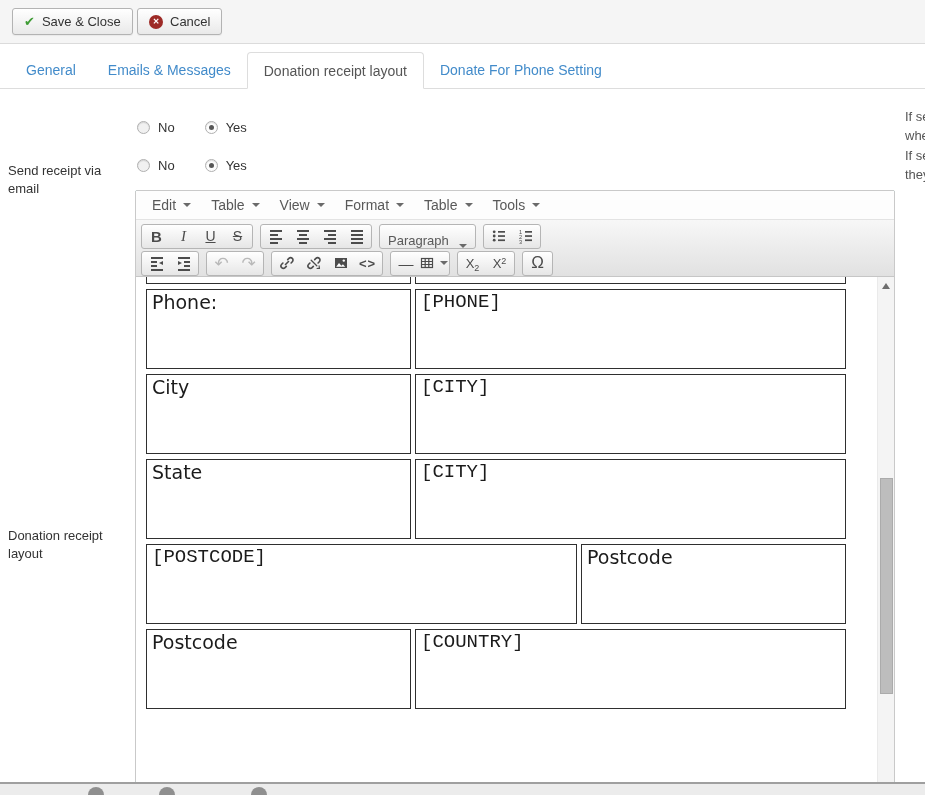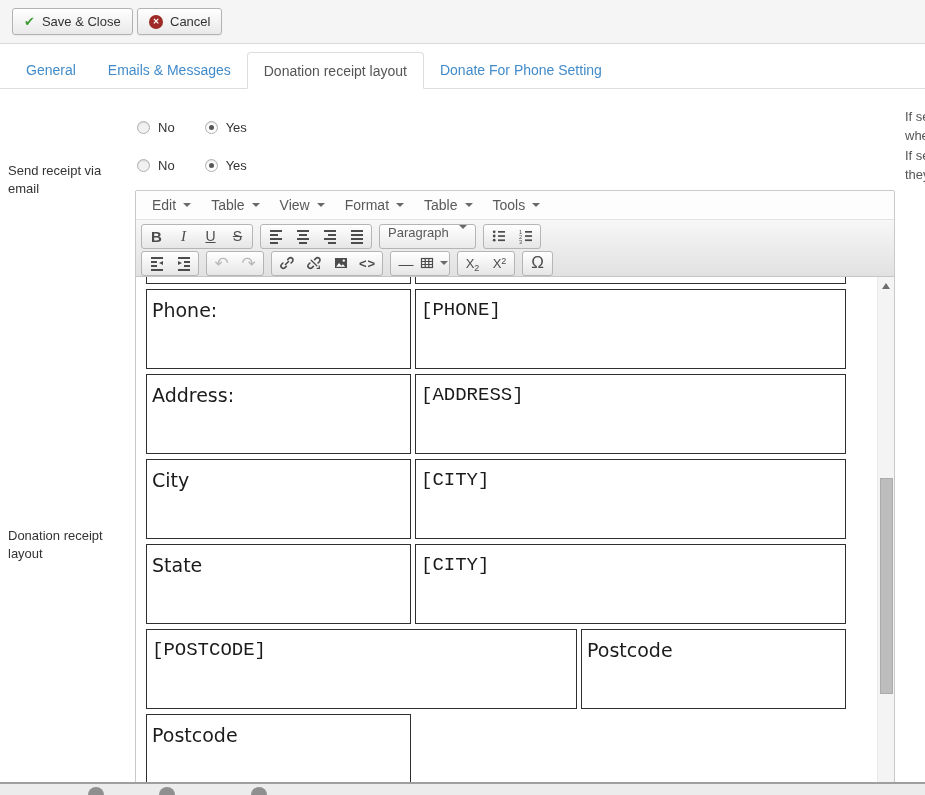--- a/index.html
+++ b/index.html
@@ -94,40 +94,40 @@
   .tb-btn {
     min-width: 27px; height: 23px; display: flex; align-items: center; justify-content: center;
     font-size: 14px; color: #4c4c4c; cursor: pointer;
   }
   .tb-btn.bold { font-weight: bold; font-size: 15px; }
   .tb-btn.italic { font-style: italic; font-family: "Liberation Serif", serif; font-size: 15px; }
   .tb-btn.underline { text-decoration: underline; }
   .tb-btn.strike { text-decoration: line-through; }
   .tb-btn.is-disabled { color: #b9b9b9; }
   .tb-select {
-    display: flex; align-items: flex-start; justify-content: space-between;
+    display: flex; align-items: flex-end; justify-content: space-between;
     width: 97px; height: 25px; padding: 0 8px; margin-right: 7px;
     border: 1px solid #b5b5b5; border-radius: 3px;
     background: linear-gradient(#ffffff, #eaeaea);
     font-size: 13px; color: #595959; cursor: pointer;
   }
   .glyph-sub, .glyph-sup { display: inline-flex; align-items: baseline; font-size: 13px; }
   .glyph-sub .small { font-size: 9px; transform: translateY(3px); }
   .glyph-sup .small { font-size: 9px; transform: translateY(-4px); }
   .omega { font-size: 17px; }
   .hr-glyph { font-size: 15px; letter-spacing: -1px; }
   .code-glyph { font-size: 13px; letter-spacing: 1px; font-weight: bold; }
   .undo-glyph { font-size: 17px; }
 
   
   .content { position: relative; height: 505px; background: #fff; overflow: hidden; }
   .rows { position: absolute; left: 10px; top: -73px; width: 700px; display: flex; flex-direction: column; gap: 5px; }
   .trow { display: flex; gap: 4px; height: 80px; flex: none; }
   .tcell {
-    border: 1px solid #2f2f2f; padding: 9px 5px;
+    border: 1px solid #2f2f2f; padding: 1px 5px;
     font-family: "DejaVu Sans", sans-serif; font-size: 19px; color: #1b1b1b;
     background: #fff; overflow: hidden;
   }
   .tcell.c1 { width: 265px; }
   .tcell.c2 { flex: 1; font-family: Liberation Mono, monospace; }
 
   .scrollbar { position: absolute; right: 0; top: 0; width: 17px; height: 100%; background: #f4f4f4; border-left: 1px solid #eaeaea; }
   .scroll-up {
     position: absolute; top: 6px; left: 4px; width: 0; height: 0;
     border-left: 4.5px solid transparent; border-right: 4.5px solid transparent; border-bottom: 6px solid #6e6e6e;
@@ -429,37 +429,34 @@
       <div class="rows">
         <div class="trow">
           <div class="tcell c1"></div>
           <div class="tcell c2"></div>
         </div>
         <div class="trow">
           <div class="tcell c1">Phone:</div>
           <div class="tcell c2">[PHONE]</div>
         </div>
         <div class="trow">
-          <div class="tcell c1">Address:</div>
-          <div class="tcell c2">[ADDRESS]</div>
-        </div>
-        <div class="trow">
           <div class="tcell c1">City</div>
           <div class="tcell c2">[CITY]</div>
         </div>
         <div class="trow">
           <div class="tcell c1">State</div>
           <div class="tcell c2">[CITY]</div>
         </div>
         <div class="trow">
           <div class="tcell c2">[POSTCODE]</div>
           <div class="tcell c1">Postcode</div>
         </div>
         <div class="trow">
           <div class="tcell c1">Postcode</div>
+          <div class="tcell c2">[COUNTRY]</div>
         </div>
       </div>
       <div class="scrollbar">
         <div class="scroll-up"></div>
         <div class="scroll-thumb"></div>
       </div>
     </div>
   </div>
 
   <div class="bottom-divider"></div>

